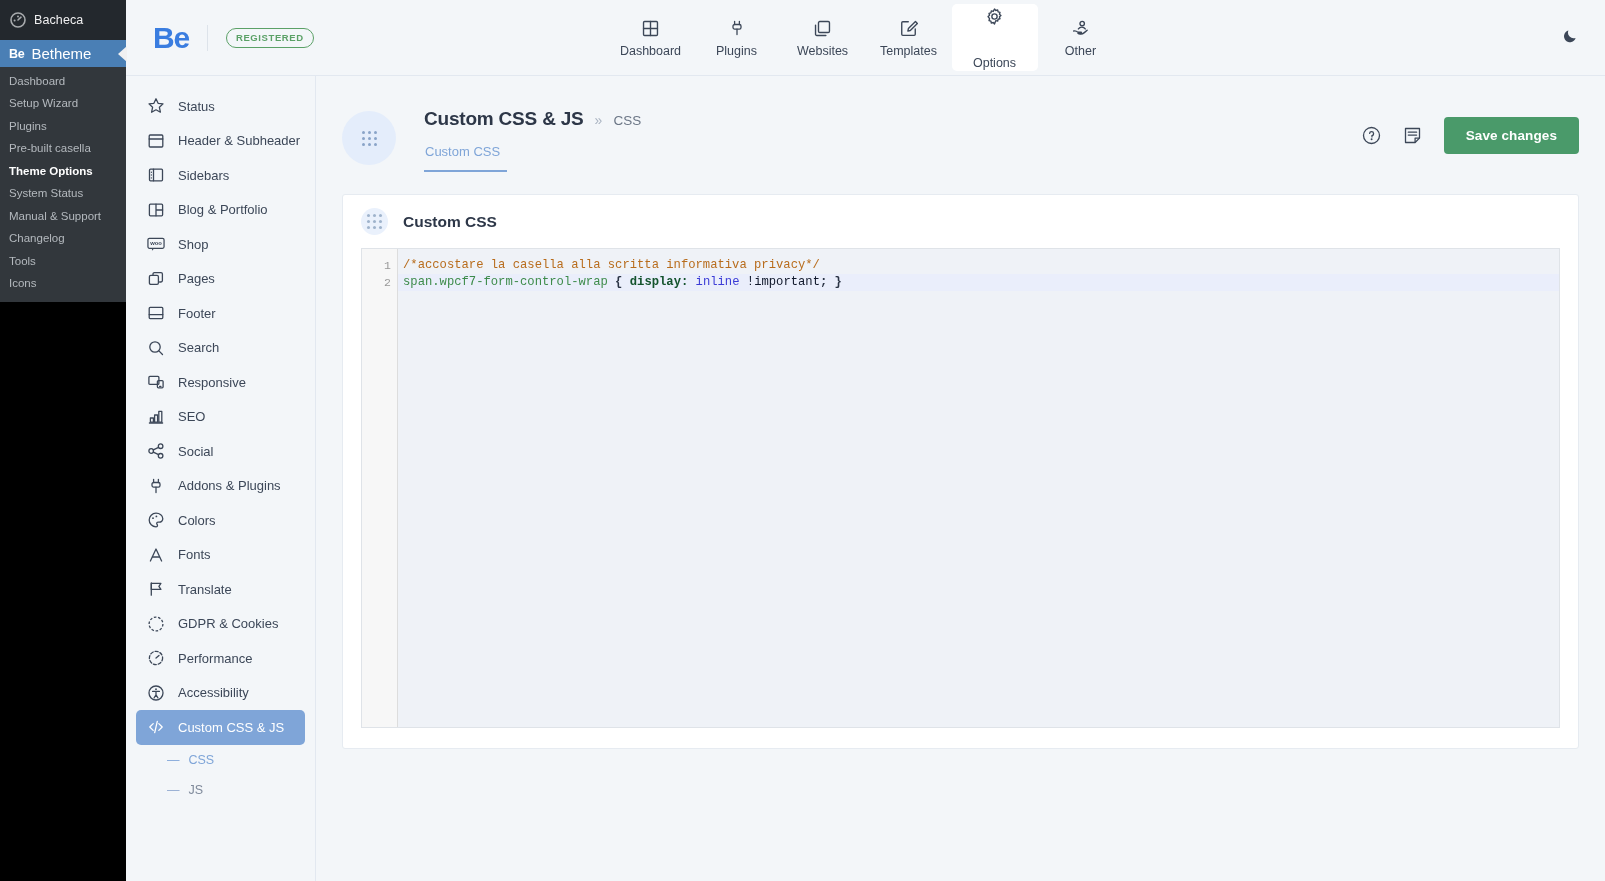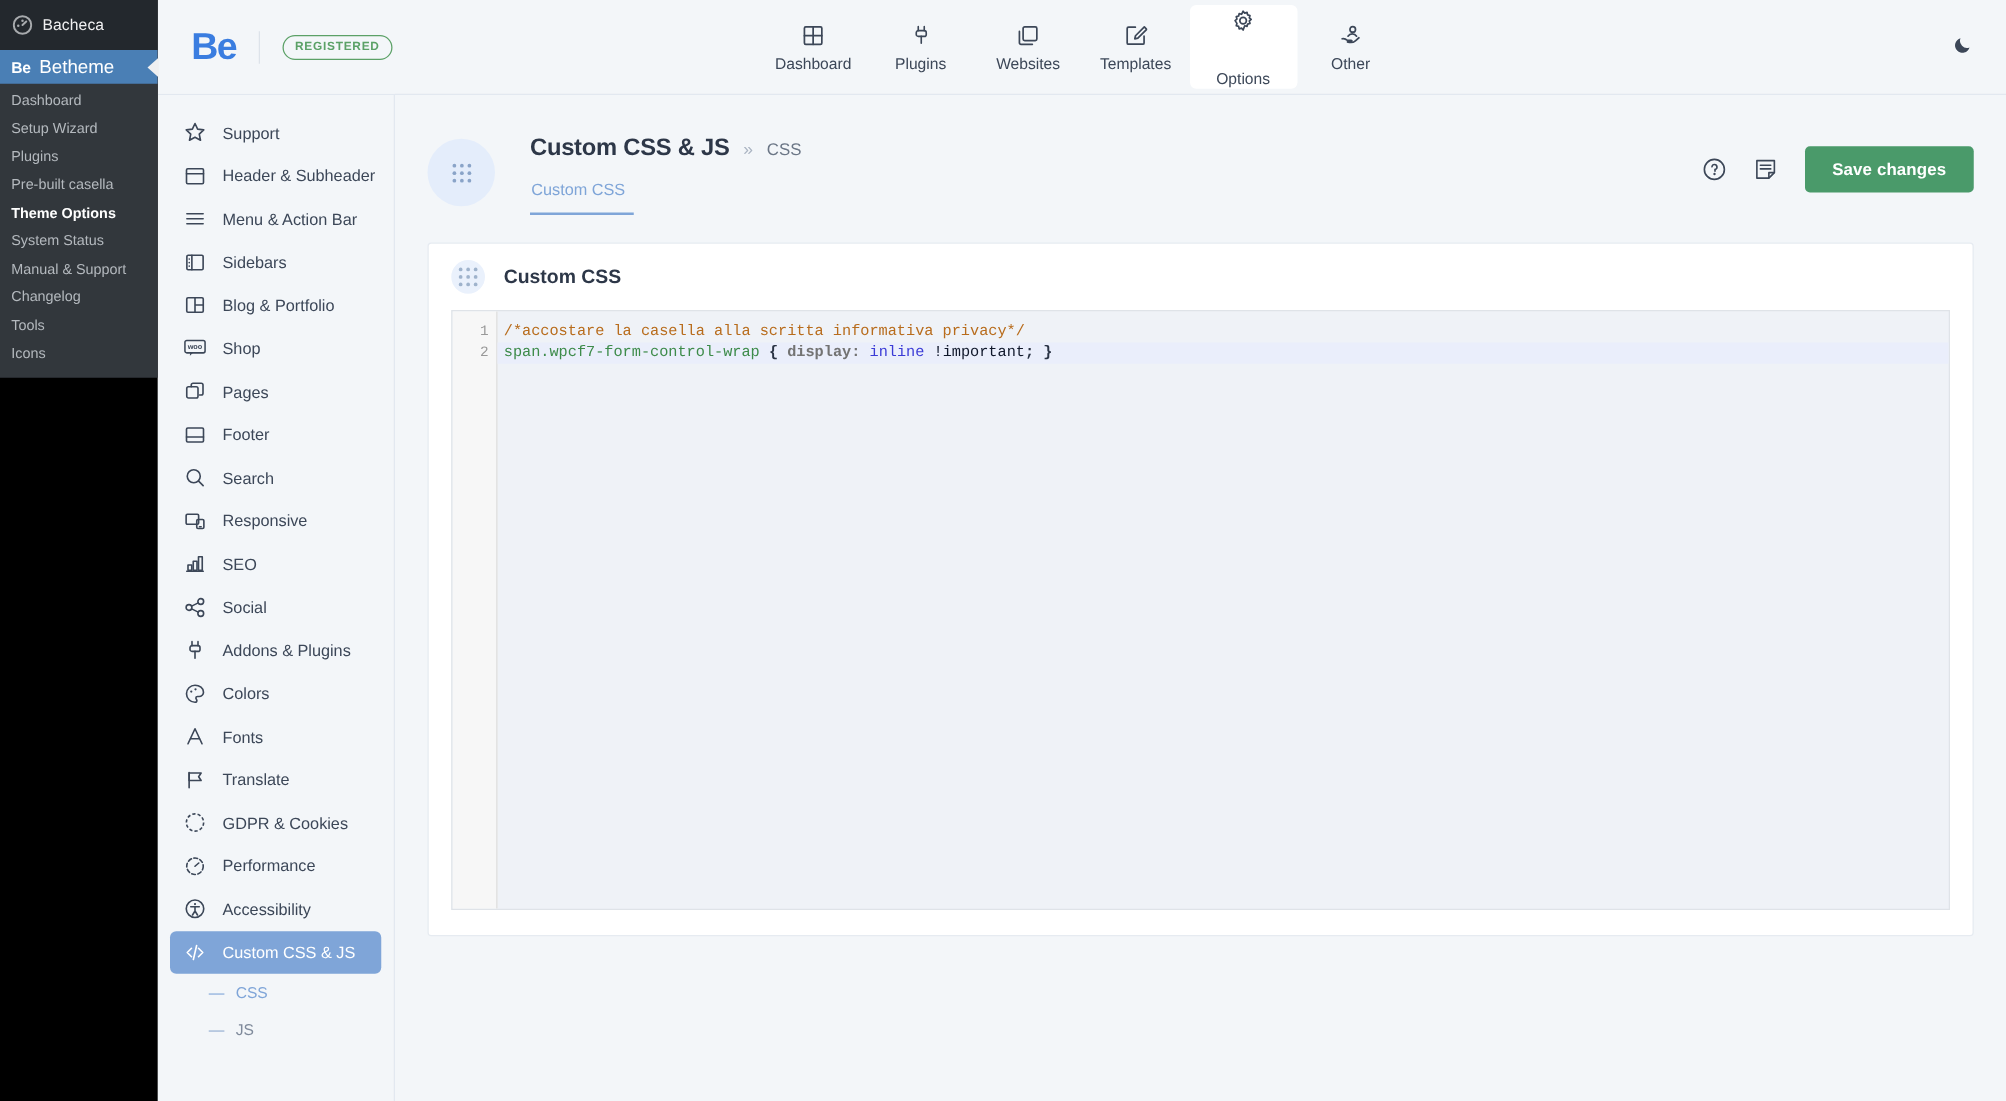--- a/index.html
+++ b/index.html
@@ -163,21 +163,21 @@
     width:36px; flex:0 0 36px; background:#f7f7f7;
     border-right:1px solid #ddd; text-align:right; padding-top:8px;
   }
   .gutter div{ color:#999; line-height:17px; padding-right:6px; font-size:11.5px;}
   .code{ flex:1; padding-top:8px; }
   .code .ln{ line-height:17px; padding-left:5px; white-space:pre; }
   .code .ln.cur{ background:#eaeefb; }
   .c-comment{ color:#b86c1c; }
   .c-tag{ color:#3d8b4a; }
   .c-punct{ color:#2b3445; font-weight:bold; }
-  .c-prop{ color:#737373; font-weight:bold; }
+  .c-prop{ color:#14532d; font-weight:bold; }
   .c-val{ color:#3b3bd6; }
   .c-imp{ color:#0f172a; }
 </style>
 </head>
 <body>
 
 <div class="app">
 
   <div class="wp-sidebar">
     <div class="wp-inner">
@@ -292,38 +292,30 @@
 
     <div class="body-split">
 
       <div class="opt-sidebar" id="opt-sidebar">
           <div class="opt-item ">
     <span class="oi">
               <svg width="18" height="18" viewBox="0 0 18 18" fill="none" stroke="#3c4758" stroke-width="1.3" stroke-linecap="round" stroke-linejoin="round">
                 <path d="M9 1.8l2.1 4.5 4.9.6-3.6 3.4 1 4.9L9 12.8 4.6 15.2l1-4.9L2 6.9l4.9-.6z"></path>
               </svg>
             </span>
-    <span class="ol">Support</span>
+    <span class="ol">Status</span>
   </div>
           <div class="opt-item ">
     <span class="oi">
               <svg width="18" height="18" viewBox="0 0 18 18" fill="none" stroke="#3c4758" stroke-width="1.3" stroke-linecap="round" stroke-linejoin="round">
                 <rect x="2.2" y="3" width="13.6" height="12" rx="1"></rect>
                 <path d="M2.2 7h13.6"></path>
               </svg>
             </span>
     <span class="ol">Header &amp; Subheader</span>
-  </div>
-          <div class="opt-item ">
-    <span class="oi">
-              <svg width="18" height="18" viewBox="0 0 18 18" fill="none" stroke="#3c4758" stroke-width="1.3" stroke-linecap="round" stroke-linejoin="round">
-                <path d="M2.5 5h13M2.5 9h13M2.5 13h13"></path>
-              </svg>
-            </span>
-    <span class="ol">Menu &amp; Action Bar</span>
   </div>
           <div class="opt-item ">
     <span class="oi">
               <svg width="18" height="18" viewBox="0 0 18 18" fill="none" stroke="#3c4758" stroke-width="1.3" stroke-linecap="round" stroke-linejoin="round">
                 <rect x="2.5" y="3.2" width="13" height="11.6" rx="1"></rect>
                 <path d="M6.5 3.2v11.6"></path>
                 <path d="M4.4 6.2v.1M4.4 9v.1M4.4 11.8v.1"></path>
               </svg>
             </span>
     <span class="ol">Sidebars</span>

